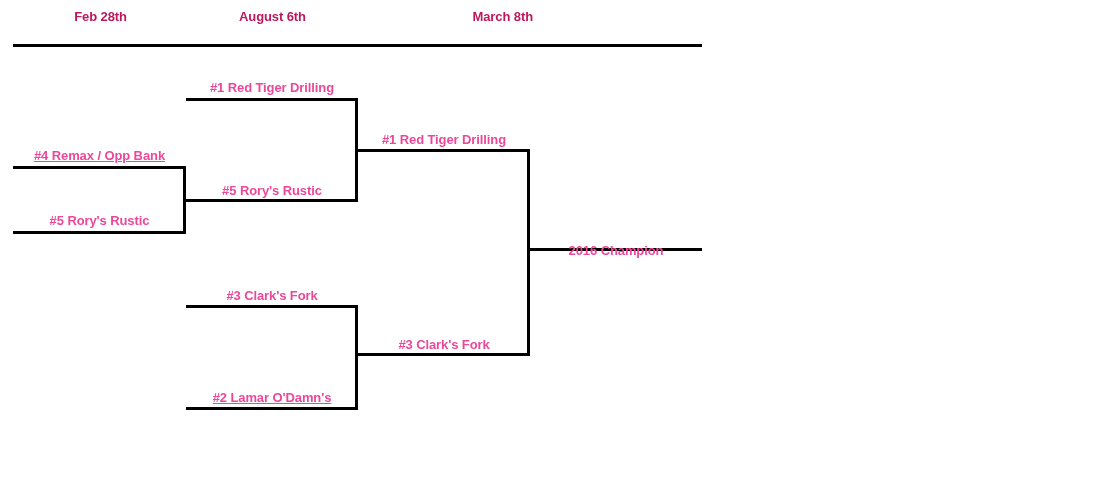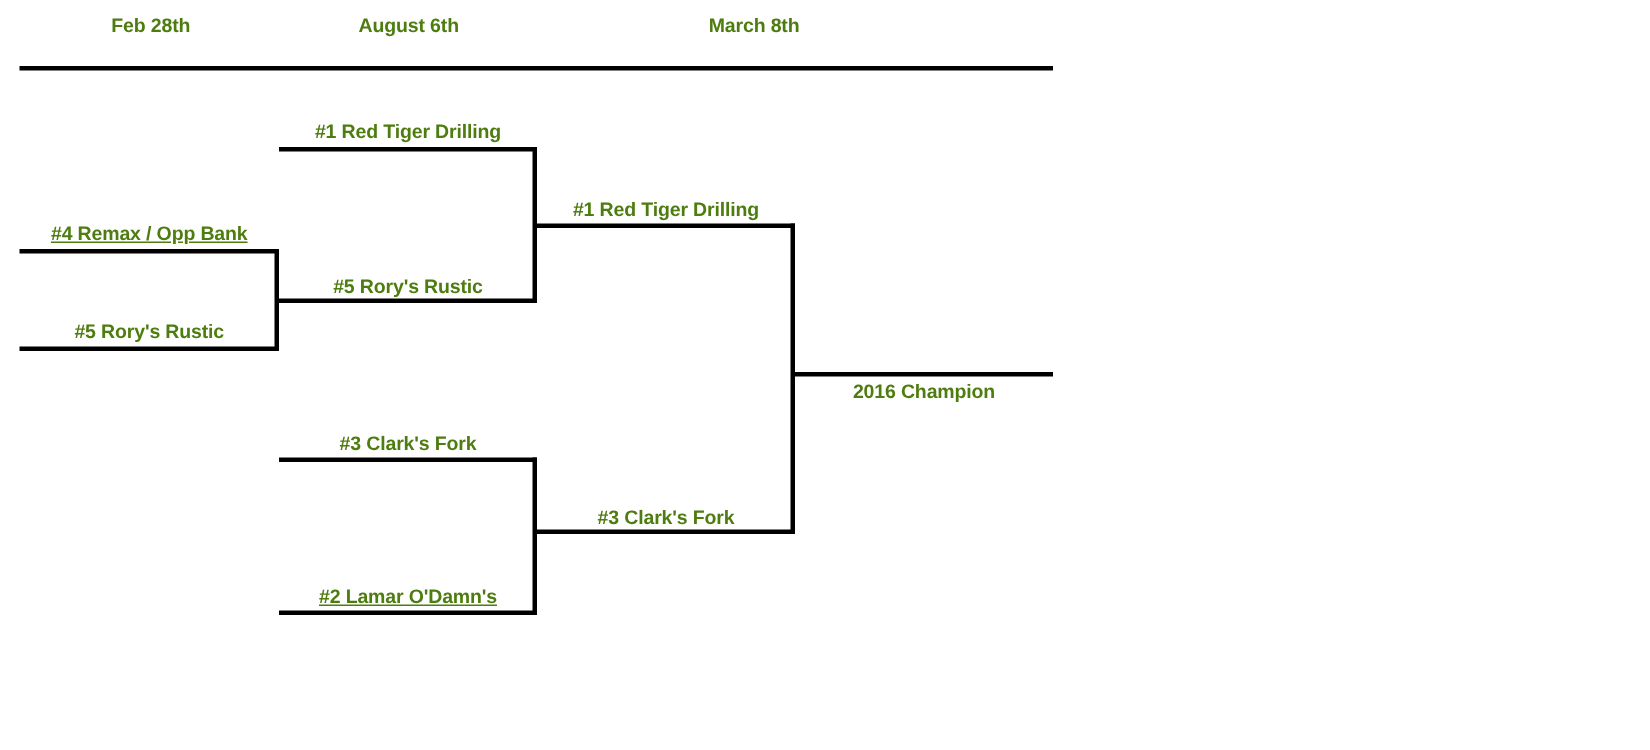--- a/index.html
+++ b/index.html
@@ -19,21 +19,21 @@
     background: #ffffff;
     overflow: hidden;
   }
 
   
   .col-header {
     position: absolute;
     text-align: center;
     font-size: 13px;
     font-weight: bold;
-    color: #4d7c0f;
+    color: #be185d;
     line-height: 17px;
     letter-spacing: -0.1px;
   }
   .col-header .hdr-date,
   .col-header .hdr-round {
     display: block;
     white-space: nowrap;
   }
 
   
@@ -49,21 +49,21 @@
     position: absolute;
     background: #000000;
     width: 3px;
   }
 
   
   .slot-label {
     position: absolute;
     font-size: 13px;
     font-weight: bold;
-    color: #4d7c0f;
+    color: #ec4899;
     text-align: center;
     white-space: nowrap;
     line-height: 16px;
     letter-spacing: -0.1px;
   }
 </style>
 </head>
 <body>
 
 <div id="bracket-root">
@@ -108,15 +108,15 @@
 
   <div class="slot-label" style="left:358px; top:132px; width:172px;">#1 Red Tiger Drilling</div>
   <div class="h-rule" style="left:358px; top:149px; width:172px;"></div>
 
   <div class="slot-label" style="left:358px; top:337px; width:172px;">#3 Clark's Fork</div>
   <div class="h-rule" style="left:358px; top:353px; width:172px;"></div>
 
   <div class="v-line" style="left:527px; top:149px; height:207px;"></div>
 
   <div class="h-rule" style="left:530px; top:248px; width:172px;"></div>
-  <div class="slot-label" style="left:530px; top:253px; width:172px;">2016 Champion</div>
+  <div class="slot-label" style="left:530px; top:243px; width:172px;">2016 Champion</div>
 
 </div>
 
 </body></html>

